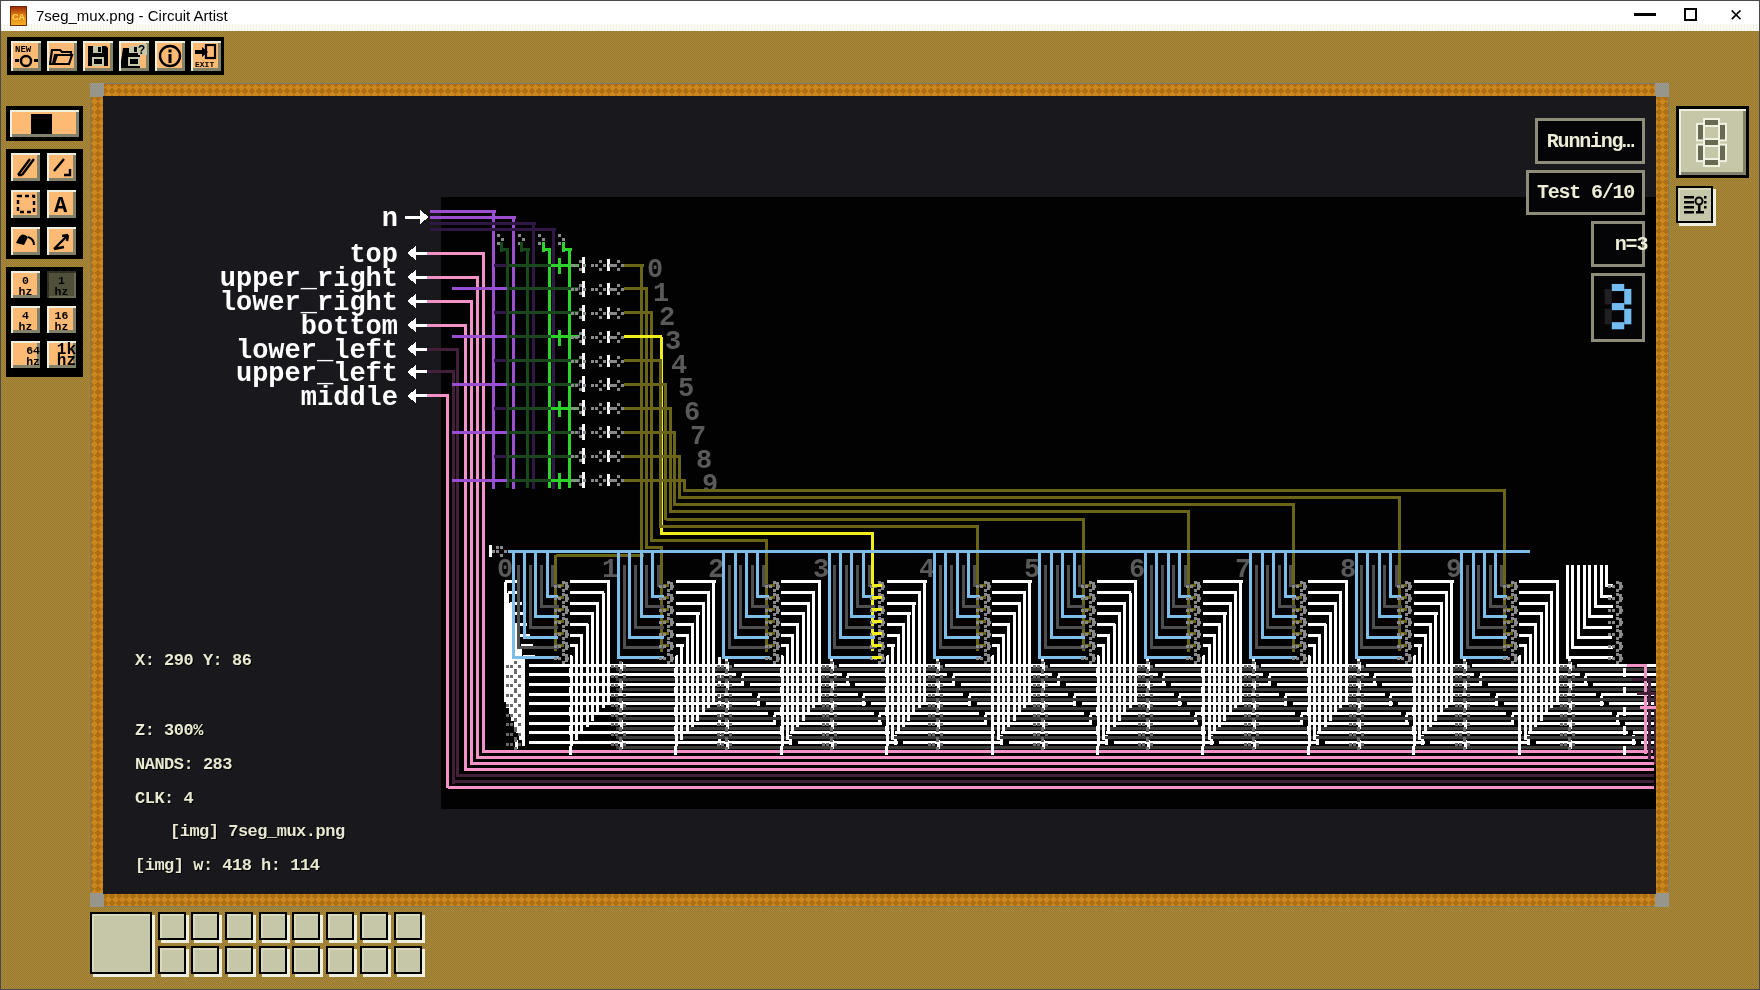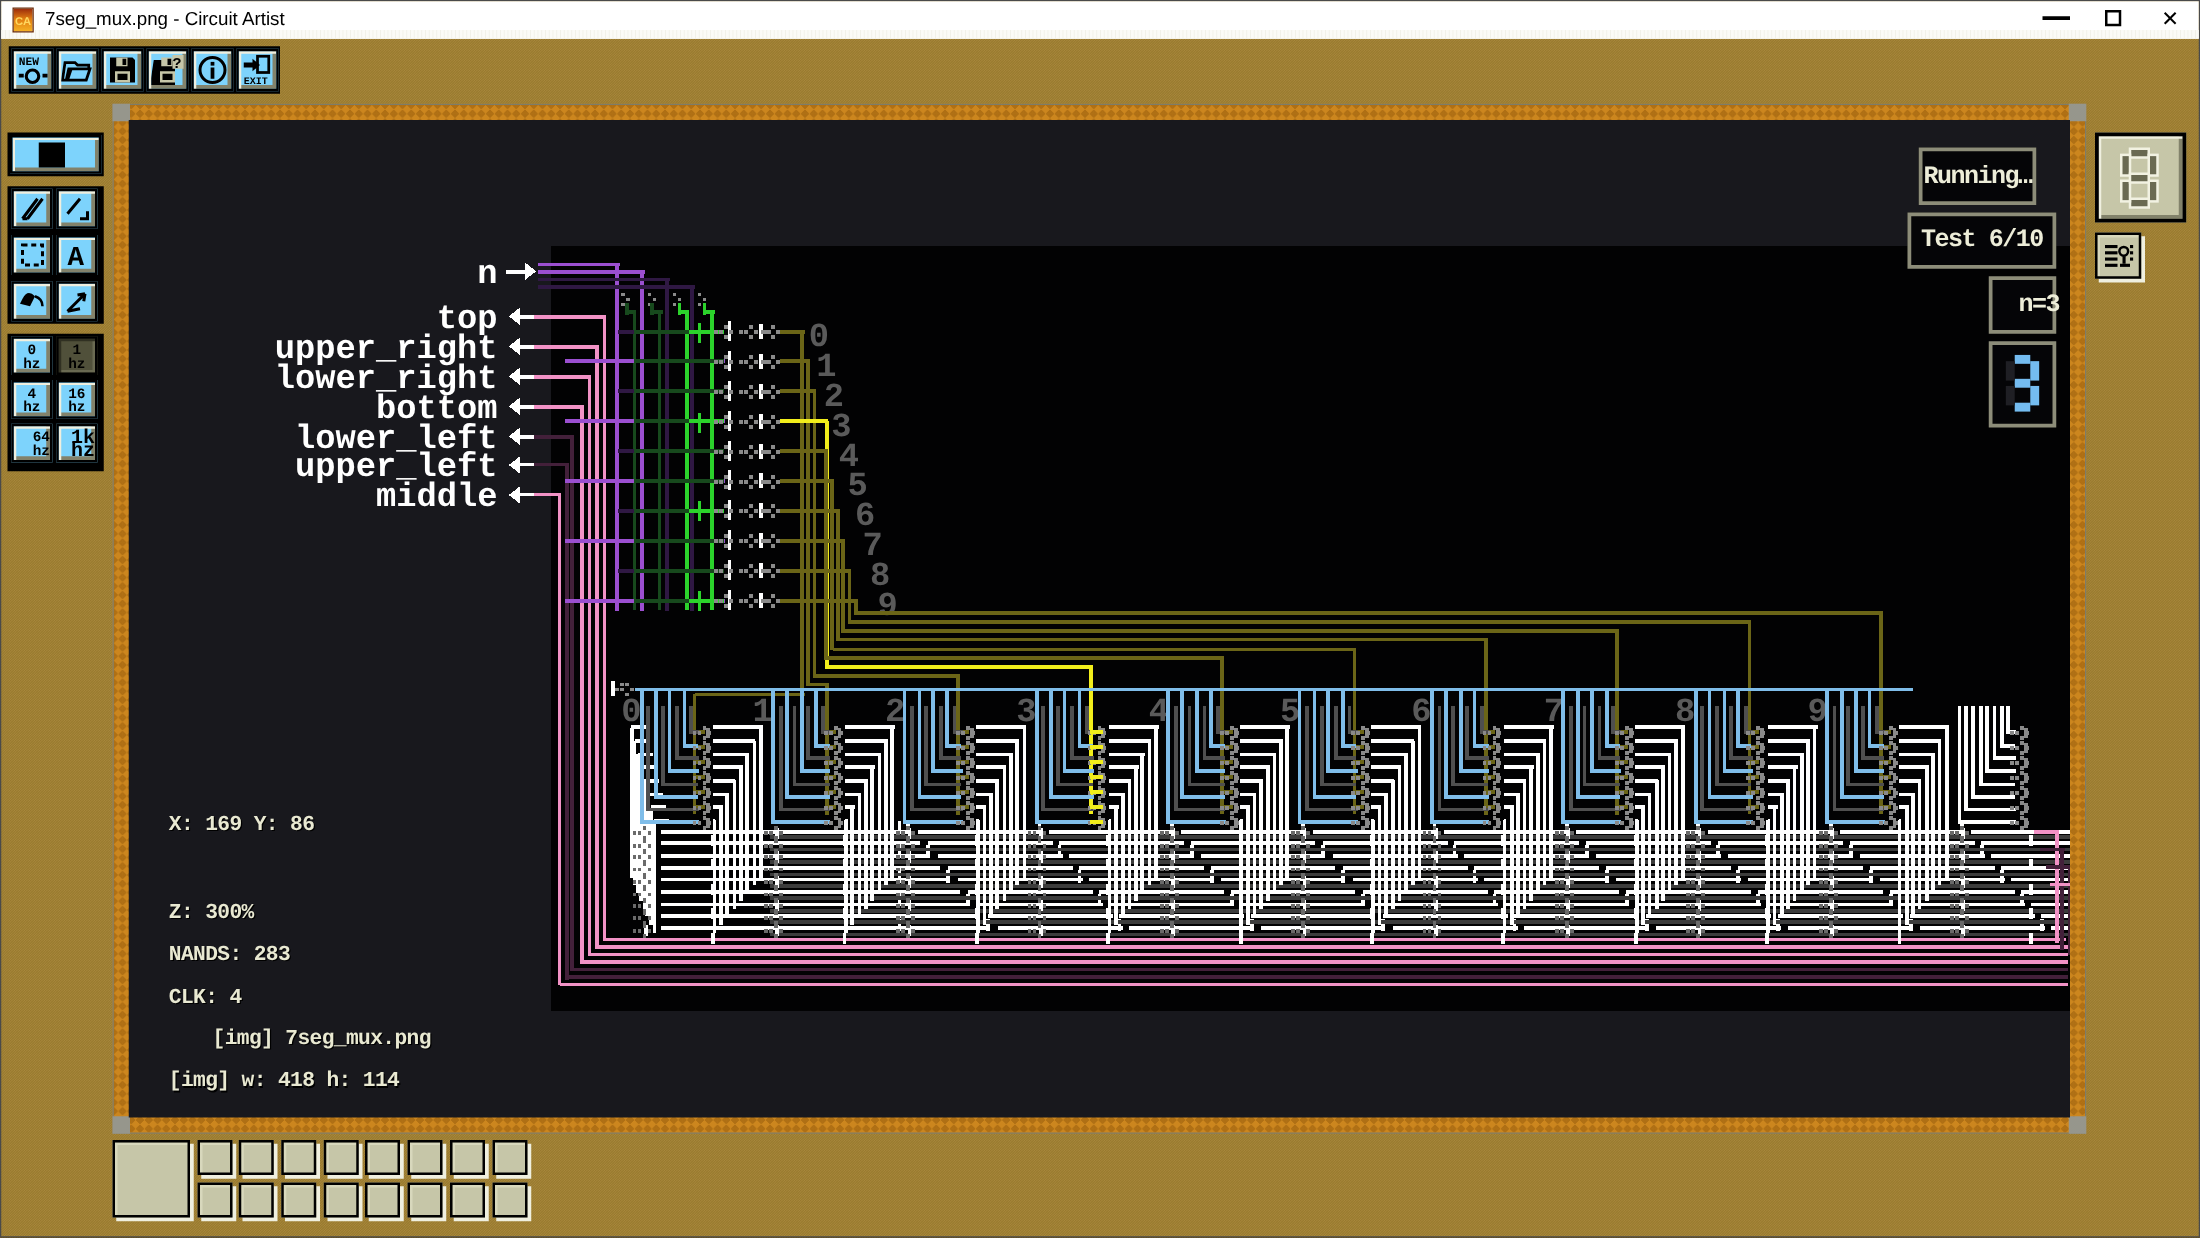--- a/index.html
+++ b/index.html
@@ -1,21 +1,21 @@
 <!DOCTYPE html>
 <html><head><meta charset="utf-8"><style>
 * { margin:0; padding:0; box-sizing:border-box; }
 body { width:1760px; height:990px; overflow:hidden; position:relative;
   font-family:"Liberation Sans",sans-serif;
   background-color:#97792e;
   background-image: linear-gradient(45deg, #ab8a3e 25%, transparent 25%, transparent 75%, #ab8a3e 75%),
                     linear-gradient(45deg, #ab8a3e 25%, transparent 25%, transparent 75%, #ab8a3e 75%);
   background-size:2px 2px; background-position:0 0,1px 1px; }
 .abs { position:absolute; }
-.btn { position:absolute; background:#7dd3fc; border:2px solid #000;
+.btn { position:absolute; background:#fdba74; border:2px solid #000;
   box-shadow: inset 2px 2px 0 #efefdf, inset -3px -3px 0 #82826b; }
 .btnb { position:absolute; background:#c6c6a8; border:2px solid #000;
   box-shadow: 3px 3px 0 #efefdf, inset 2px 2px 0 #d8d8bc; }
 .mono { font-family:"Liberation Mono",monospace; font-weight:bold; }
 .stat { position:absolute; left:32px; color:#e9e9d2; font-family:"Liberation Mono",monospace;
   font-weight:bold; font-size:17px; letter-spacing:-0.5px; text-shadow:1px 1px 0 #000; white-space:pre; }
 .obox { position:absolute; background:#050507; border:3px solid #8d8d79; color:#ededd8;
   font-family:"Liberation Mono",monospace; font-weight:bold; font-size:20px; letter-spacing:-1.2px;
   display:flex; align-items:center; justify-content:center; }
 </style></head><body>
@@ -2134,29 +2134,29 @@
 <rect x="872" y="644" width="10" height="3" fill="#f2ee1b"></rect>
 <rect x="872" y="656" width="10" height="3" fill="#f2ee1b"></rect>
 <rect x="1644" y="666" width="3" height="88" fill="#f292c6"></rect>
 <rect x="1627" y="664" width="20" height="3" fill="#f292c6"></rect>
 <rect x="1648" y="680" width="3" height="80" fill="#43203a"></rect>
 <rect x="1632" y="678" width="20" height="3" fill="#43203a"></rect>
 <rect x="1654" y="694" width="3" height="70" fill="#43203a"></rect>
 <rect x="1637" y="692" width="20" height="3" fill="#43203a"></rect>
 <rect x="1640" y="706" width="18" height="3" fill="#f292c6"></rect>
   </svg>
-  <div class="stat" style="top:555px;">X: 169 Y: 86</div>
+  <div class="stat" style="top:555px;">X: 290 Y: 86</div>
   <div class="stat" style="top:625px;">Z: 300%</div>
   <div class="stat" style="top:659px;">NANDS: 283</div>
   <div class="stat" style="top:693px;">CLK: 4</div>
   <div class="stat" style="top:726px;margin-left:35px;">[img] 7seg_mux.png</div>
   <div class="stat" style="top:760px;">[img] w: 418 h: 114</div>
 </div>
 
-<div class="obox" style="left:1535px;top:118px;width:94px;height:46px;">Running…</div>
+<div class="obox" style="left:1535px;top:118px;width:110px;height:46px;">Running…</div>
 <div class="obox" style="left:1526px;top:170px;width:119px;height:45px;">Test 6/10</div>
 <div class="obox" style="left:1591px;top:221px;width:54px;height:46px;padding-left:26px;">n=3</div>
 <div class="obox" style="left:1591px;top:273px;width:54px;height:69px;">
   <svg width="54" height="69" viewBox="1591 273 54 69">
       <rect x="1611" y="281" width="14" height="8" fill="#74bcf0"></rect>
       <rect x="1625" y="286.6" width="8" height="17.5" fill="#74bcf0"></rect>
       <rect x="1625" y="308.9" width="8" height="17.5" fill="#74bcf0"></rect>
       <rect x="1611" y="324" width="14" height="8" fill="#74bcf0"></rect>
       <rect x="1611" y="302.5" width="14" height="8" fill="#74bcf0"></rect>
       <rect x="1603" y="308.9" width="8" height="17.5" fill="#1f1f24"></rect>

